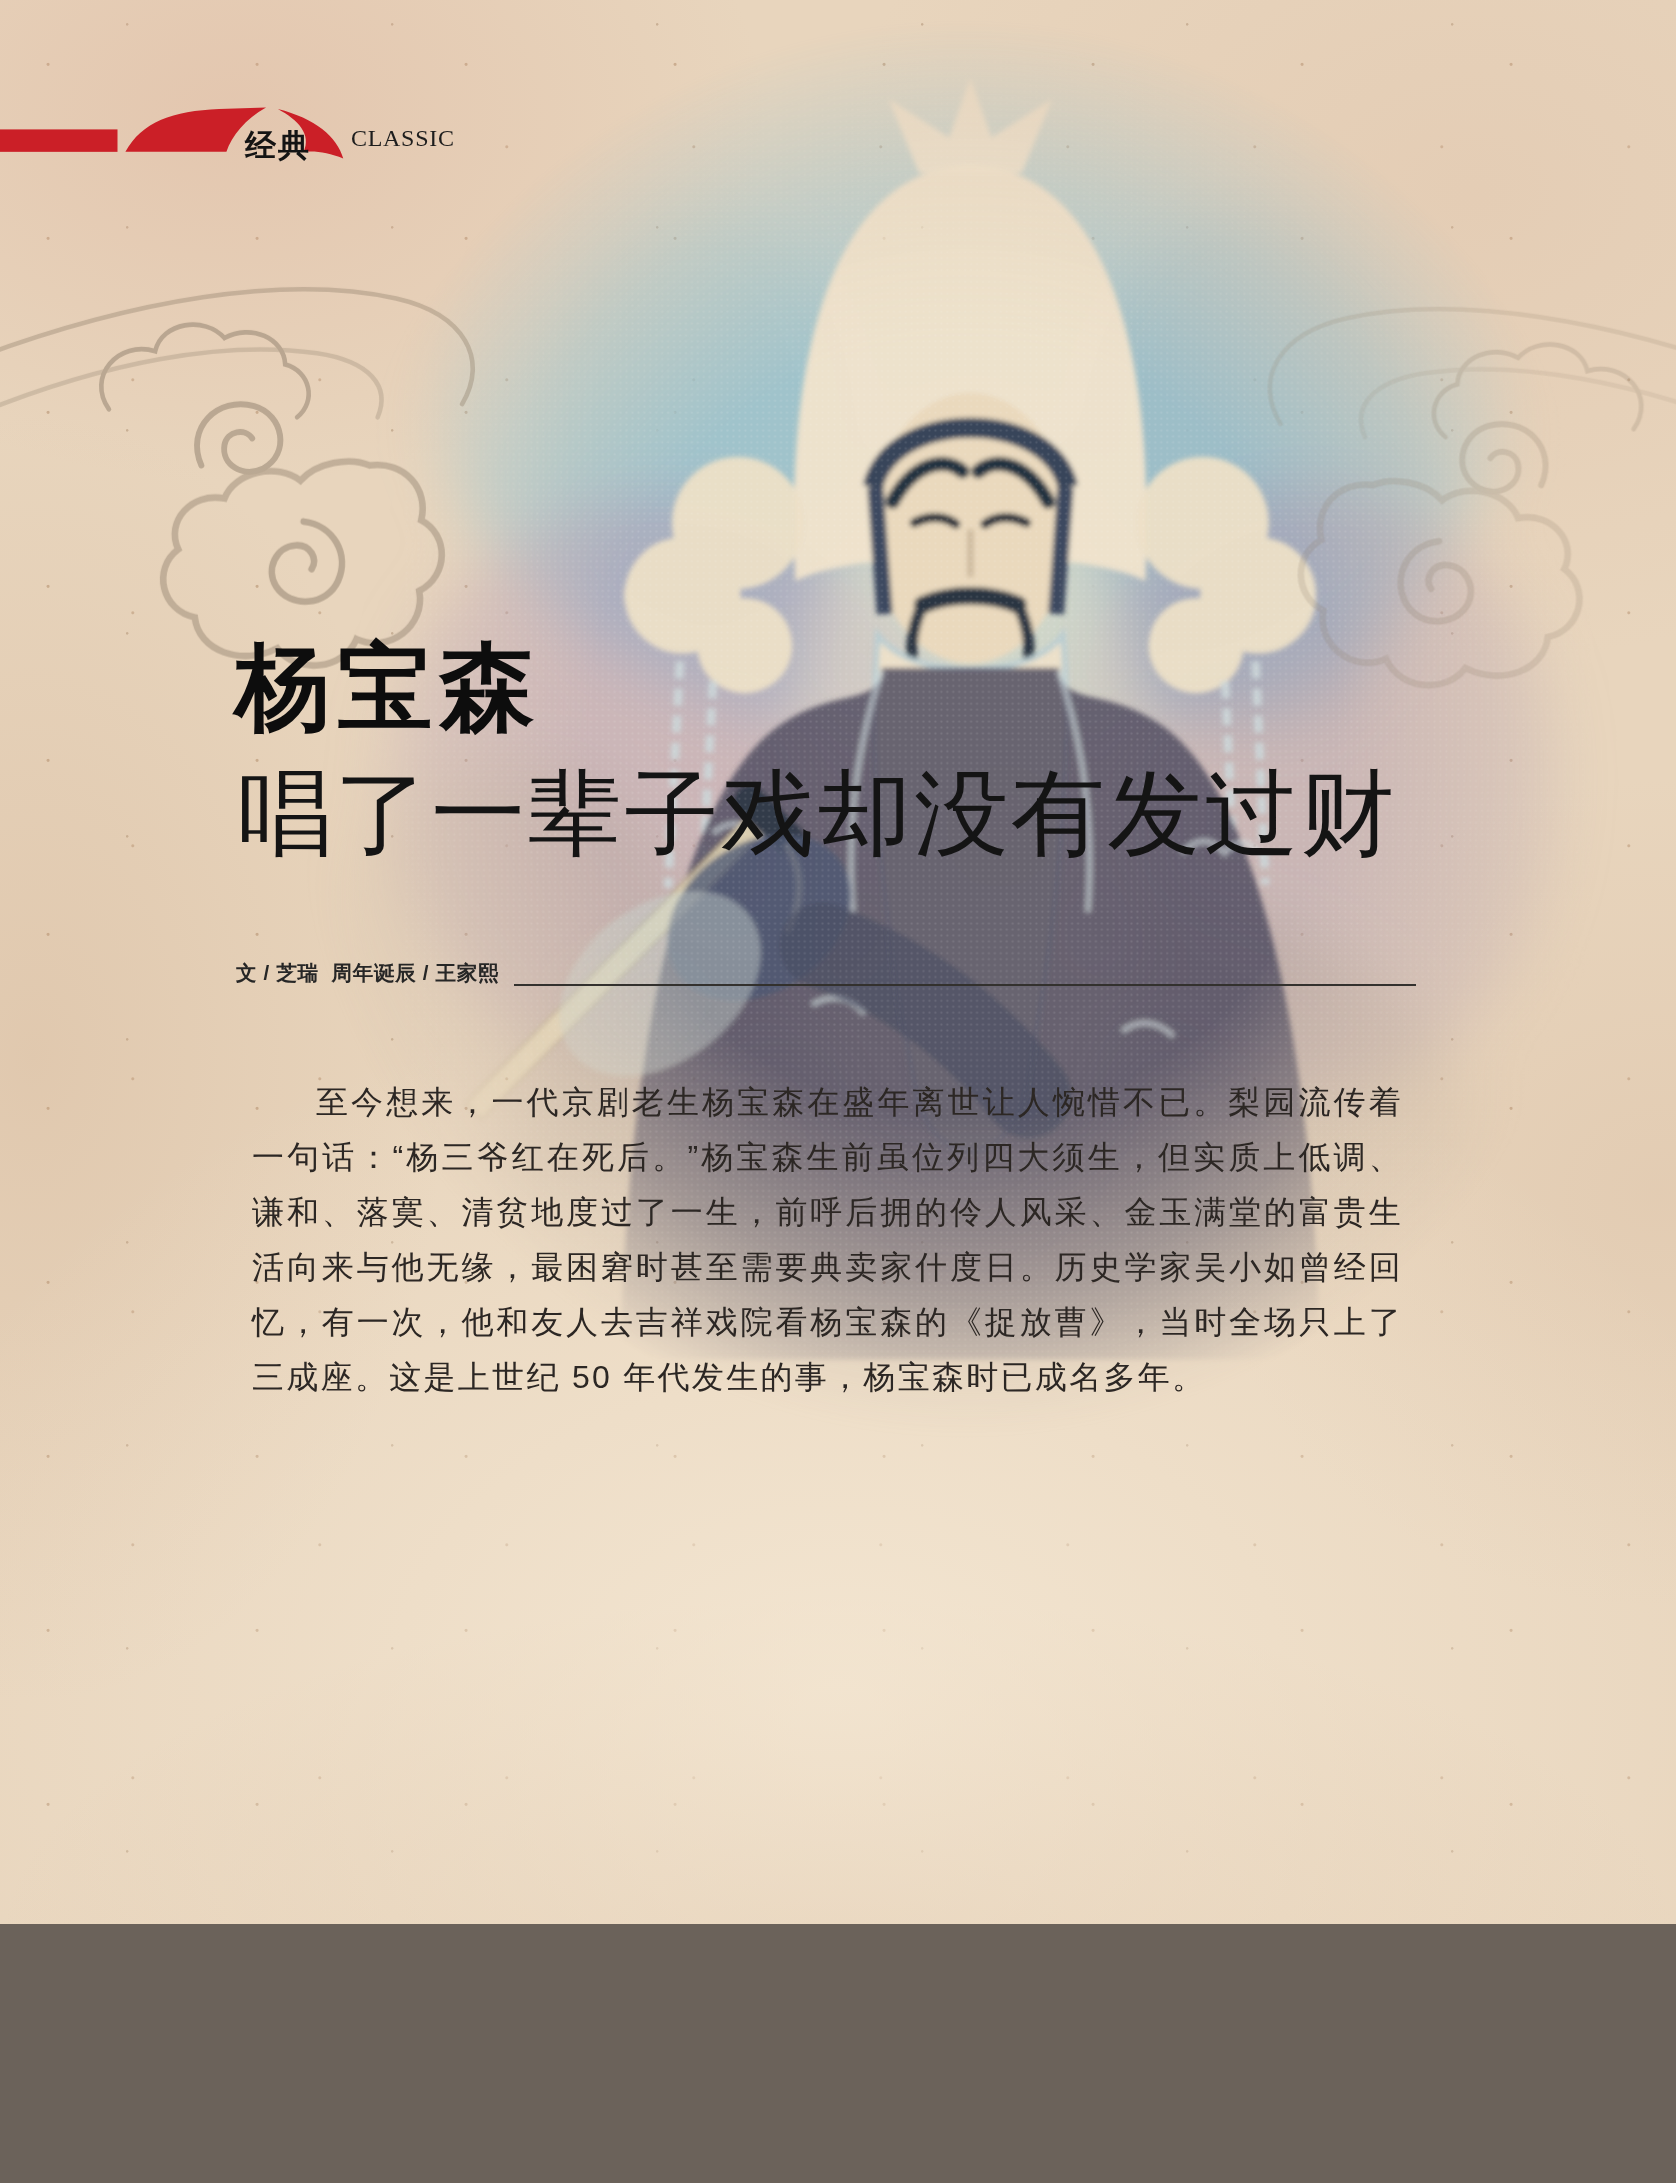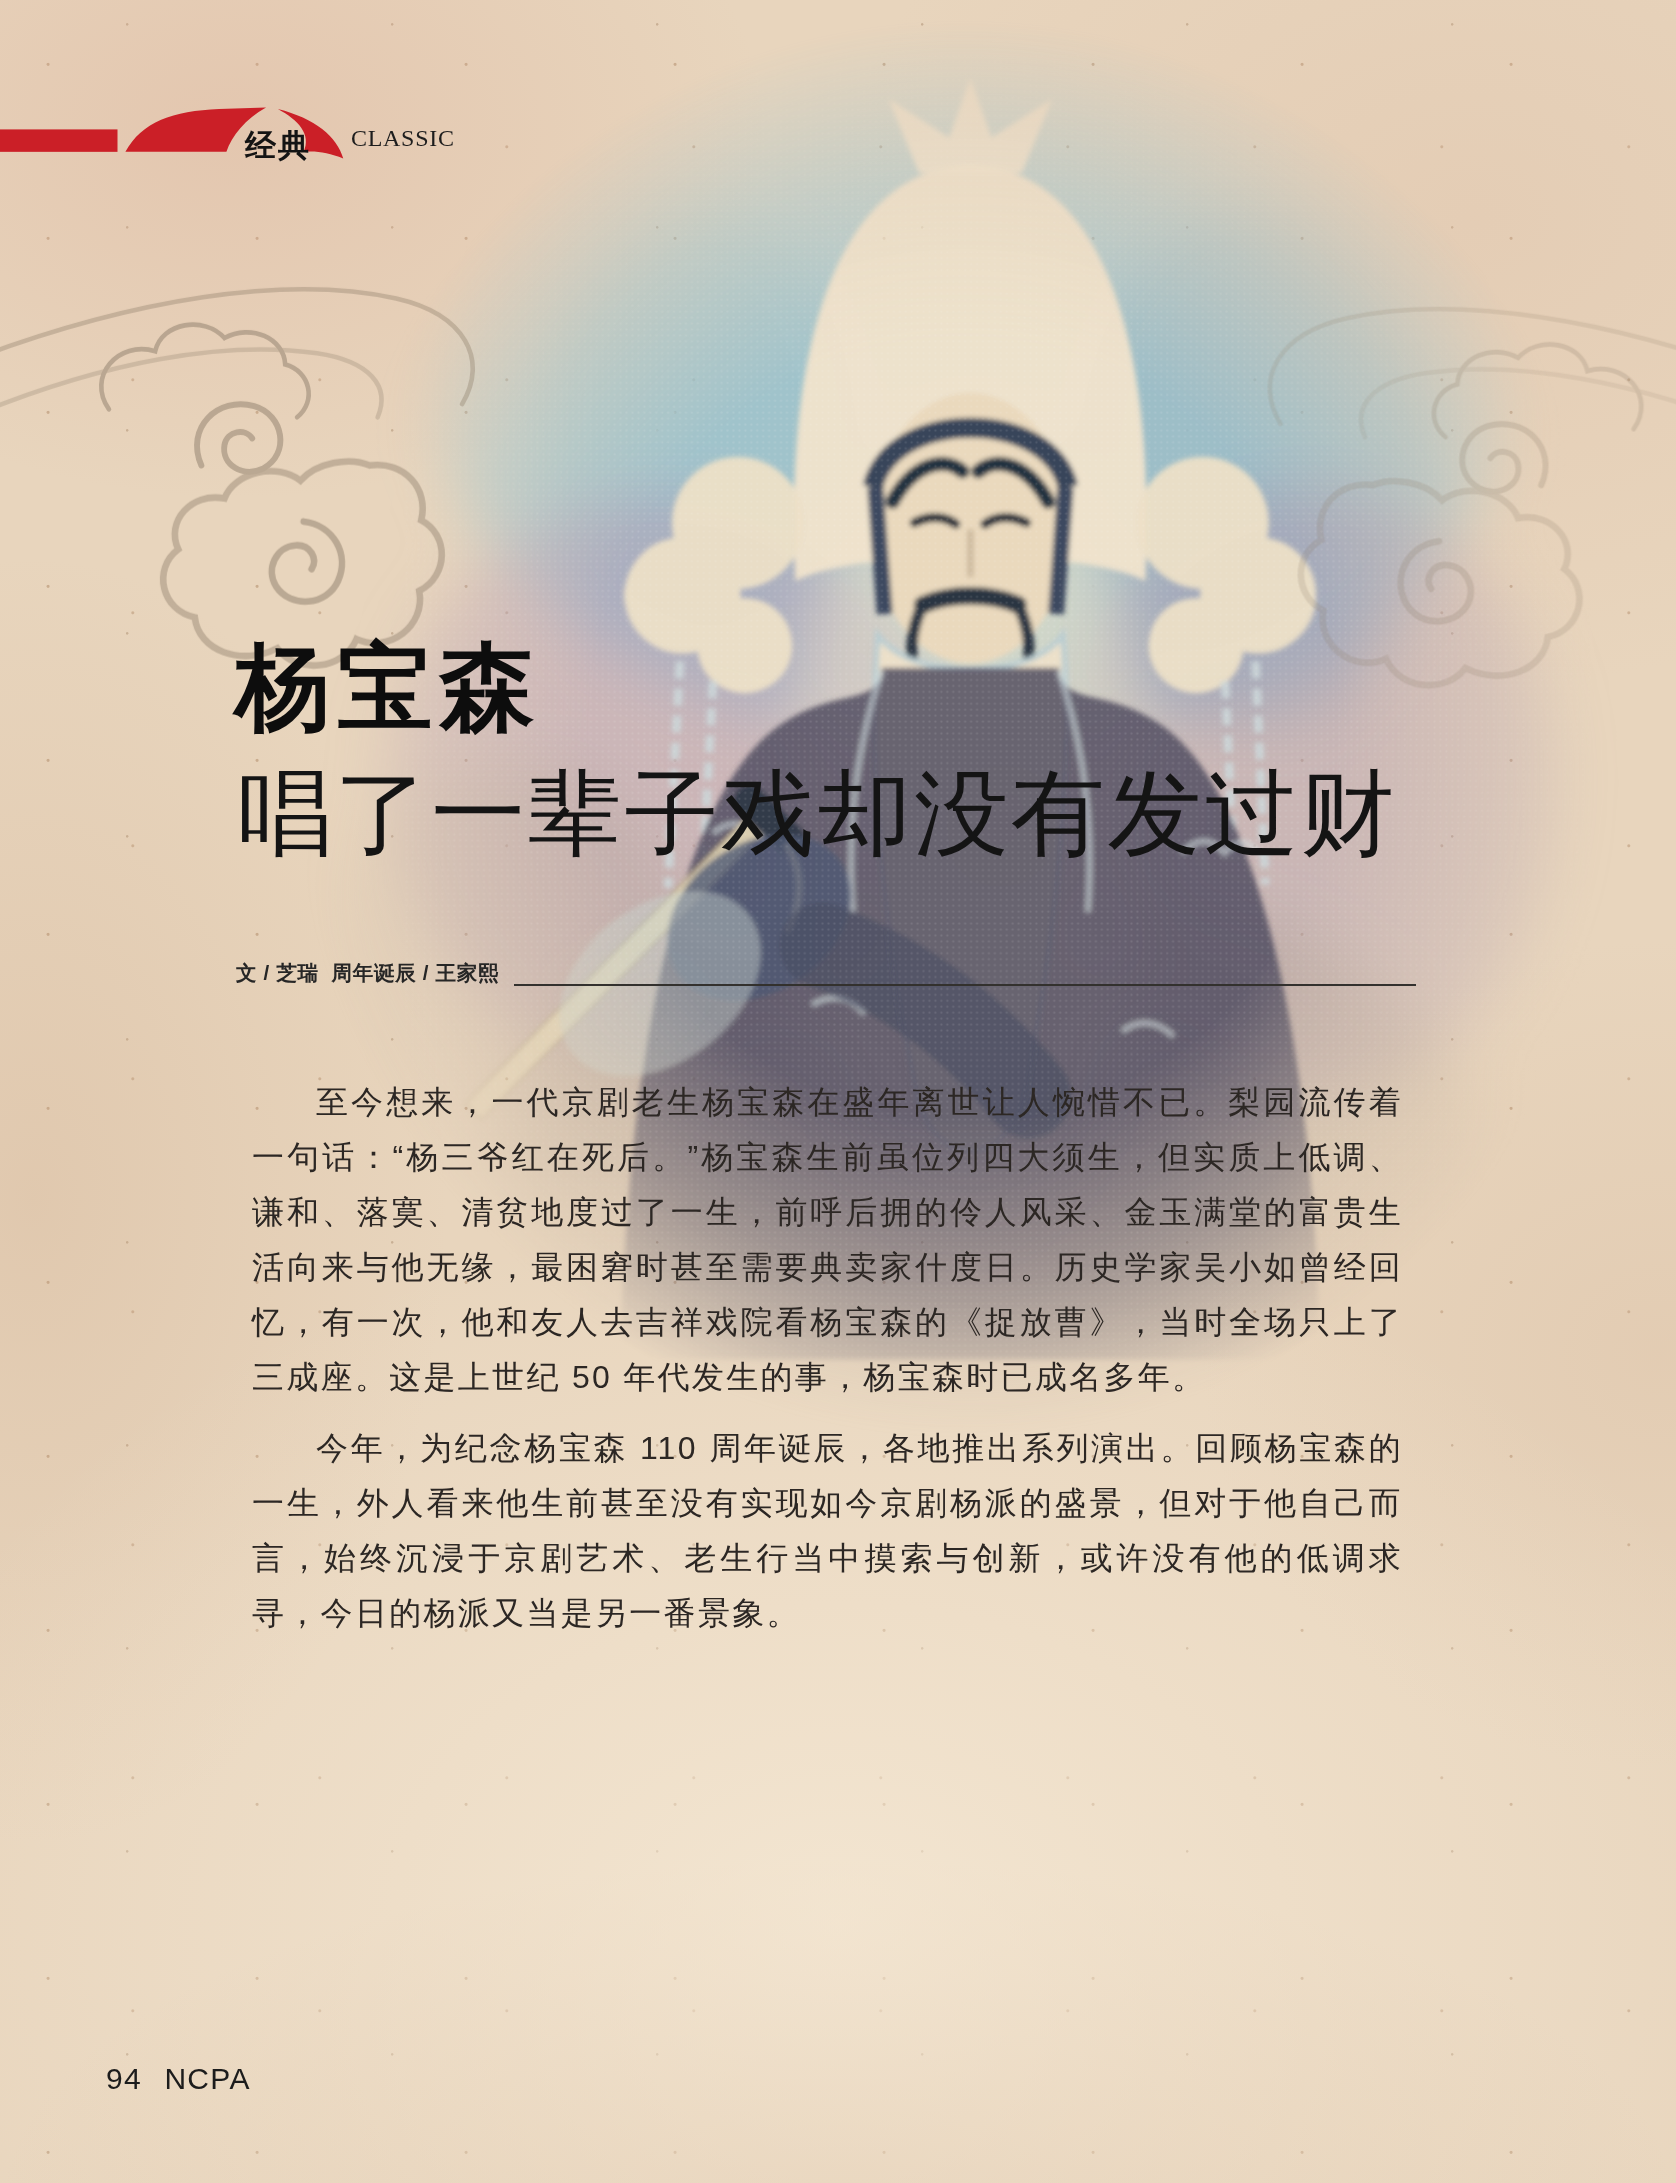--- a/index.html
+++ b/index.html
@@ -1,17 +1,17 @@
 <!DOCTYPE html>
 <html style="font-size:10.6px"><head>
 <meta charset="utf-8">
 <style>
   html,body{margin:0;padding:0;background:#6b625a;}
   .page{
-    position:relative;width:1676px;height:2183px;overflow:hidden;
+    position:relative;width:1676px;height:1924px;overflow:hidden;
     background-color:#e8d5bd;
     background-image:
       radial-gradient(ellipse 858px 594px at 14% 6%,  rgba(216,164,142,0.30), transparent 62%),
       radial-gradient(ellipse 990px 726px at 88% 10%, rgba(214,176,152,0.22), transparent 65%),
       radial-gradient(ellipse 1386px 990px at 50% 88%, rgba(250,240,222,0.60), transparent 72%),
       radial-gradient(ellipse 594px 924px at 2% 55%,  rgba(196,155,122,0.22), transparent 70%),
       radial-gradient(ellipse 660px 594px at 99% 62%, rgba(205,168,138,0.20), transparent 70%),
       radial-gradient(ellipse 1122px 462px at 50% 101%,rgba(198,162,128,0.25), transparent 75%),
       radial-gradient(circle at 23% 37%, rgba(146,98,58,0.35) 1px, transparent 2px),
       radial-gradient(circle at 71% 63%, rgba(146,98,58,0.30) 0.9px, transparent 2px),
@@ -171,21 +171,20 @@
   <span class="txt brand-en">CLASSIC</span>
 
   <h1 class="txt title" style="margin:0;">杨宝森</h1>
   <h2 class="txt subtitle" style="margin:0;">唱了一辈子戏却没有发过财</h2>
 
   <span class="txt byline">文 / 芝瑞  周年诞辰 / 王家熙</span>
   <div class="byline-rule"></div>
 
   <div class="bodycopy">
     <p>至今想来，一代京剧老生杨宝森在盛年离世让人惋惜不已。梨园流传着一句话：“杨三爷红在死后。”杨宝森生前虽位列四大须生，但实质上低调、谦和、落寞、清贫地度过了一生，前呼后拥的伶人风采、金玉满堂的富贵生活向来与他无缘，最困窘时甚至需要典卖家什度日。历史学家吴小如曾经回忆，有一次，他和友人去吉祥戏院看杨宝森的《捉放曹》，当时全场只上了三成座。这是上世纪 50 年代发生的事，杨宝森时已成名多年。</p>
-    <p>今年，为纪念杨宝森 110 周年诞辰，各地推出系列演出。回顾杨宝森的一生，外人看来他生前甚至没有实现如今京剧杨派的盛景，但对于他自己而言，始终沉浸于京剧艺术、老生行当中摸索与创新，或许没有他的低调求寻，今日的杨派又当是另一番景象。</p>
   </div>
 
   <div class="pagefoot">
     <span class="num">94</span><span class="brand">NCPA</span>
   </div>
 
 </div>
 
 
 </body></html>

